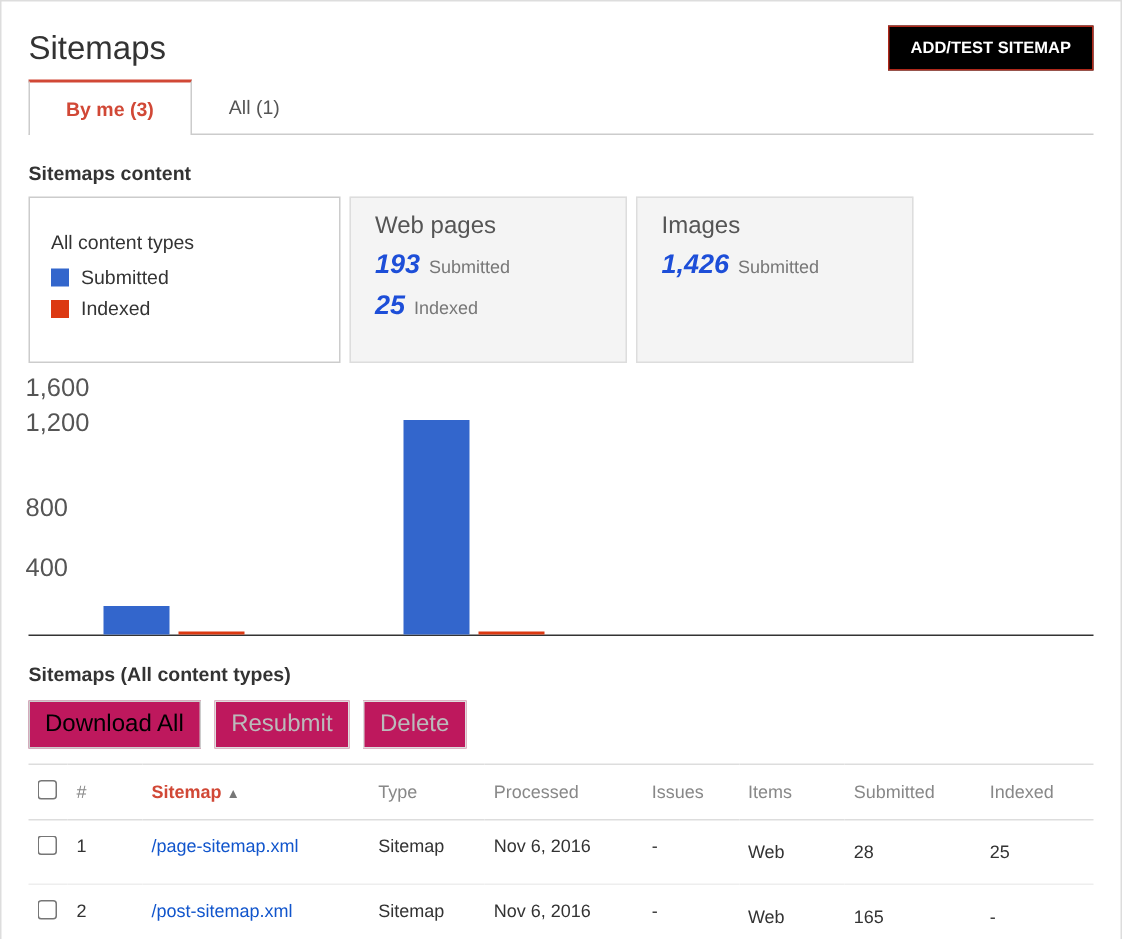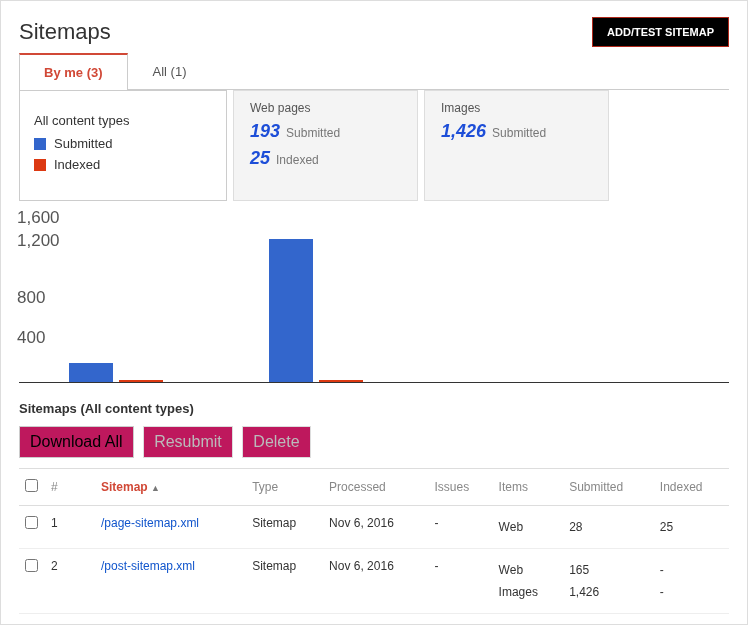--- a/index.html
+++ b/index.html
@@ -11,21 +11,21 @@
   .tabs{display:flex;border-bottom:1px solid #ccc;}
   .tab{padding:10px 24px;color:#555;border:1px solid transparent;border-bottom:none;margin-bottom:-1px;cursor:pointer;}
   .tab.active{border-color:#d14836 #ccc transparent #ccc;border-top-width:2px;color:#d14836;font-weight:bold;background:#fff;}
   .sect-title{font-weight:bold;margin:18px 0 8px 0;}
   .content-row{display:flex;gap:6px;}
   .legend-box{border:1px solid #ccc;padding:22px 14px;width:208px;}
   .legend-title{margin-bottom:8px;}
   .legend-item{display:flex;align-items:center;gap:8px;margin:6px 0;}
   .sw{width:12px;height:12px;}
   .stats-box{background:#f4f4f4;border:1px solid #ddd;padding:10px 16px;width:185px;}
-  .stats-box .lbl{font-size:12px;color:#555;margin-bottom:4px;}
+  .stats-box .lbl{font-size:16px;color:#555;margin-bottom:4px;}
   .big{font-size:18px;font-weight:bold;color:#1d4ed8;margin-right:6px;font-style:italic;}
   .sub{font-size:12px;color:#777;}
   .stat-line{margin:6px 0;}
   .chart{position:relative;height:170px;border-bottom:1px solid #333;margin-top:12px;}
   .ylab{position:absolute;left:-2px;font-size:17px;color:#555;transform:translateY(-50%);}    
   .bar{position:absolute;bottom:0;width:44px;}
   .toolbar{display:flex;justify-content:space-between;align-items:center;margin-top:10px;}
   .btn{border:1px solid #ccc;background:#be185d;padding:6px 10px;font-size:16px;cursor:pointer;margin-right:6px;}
   .btn.disabled{color:#bbb;border-color:#ddd;cursor:default;}
   .pager{display:flex;align-items:center;gap:10px;}
@@ -47,20 +47,21 @@
   <div class="hdr">
     <h1>Sitemaps</h1>
     <button class="btn-red">ADD/TEST SITEMAP</button>
   </div>
 
   <div class="tabs">
     <div class="tab active">By me (3)</div>
     <div class="tab">All (1)</div>
   </div>
 
+  <div class="sect-title">Sitemaps content</div>
 
   <div class="content-row">
     <div class="legend-box">
       <div class="legend-title">All content types</div>
       <div class="legend-item">
         <span class="sw" style="background:#3366cc"></span>
         <span>Submitted</span>
       </div>
       <div class="legend-item">
         <span class="sw" style="background:#dc3912"></span>

